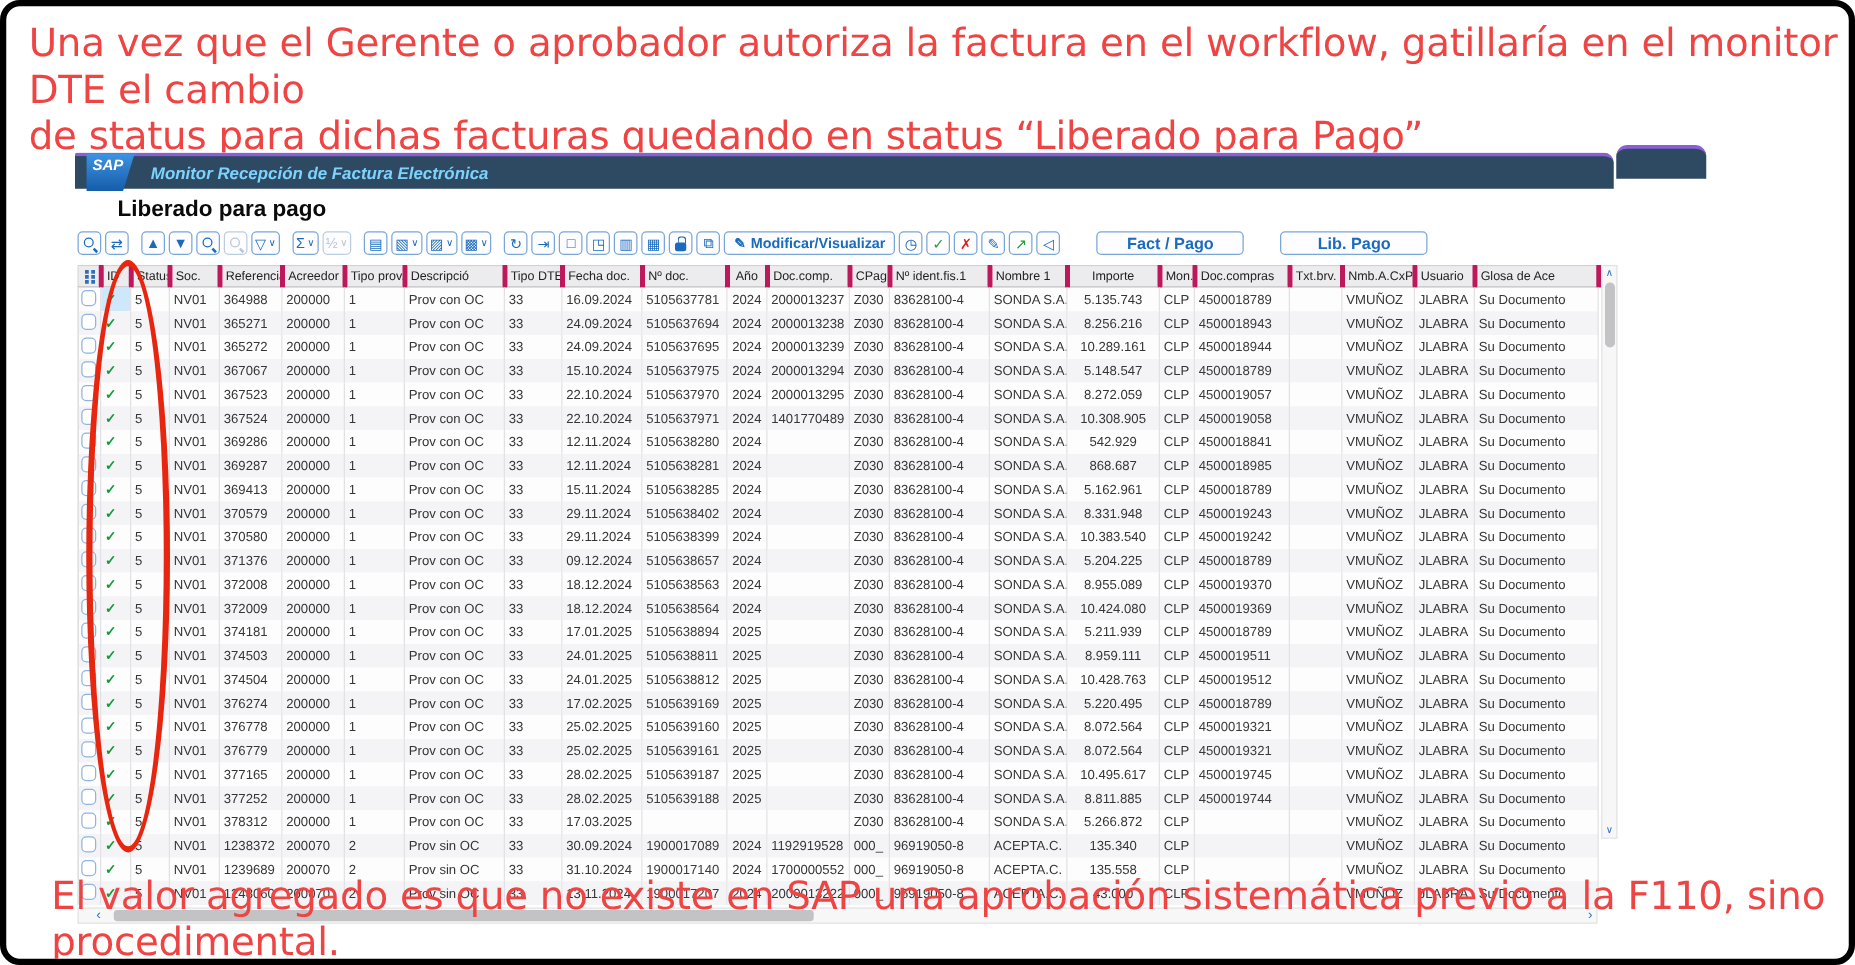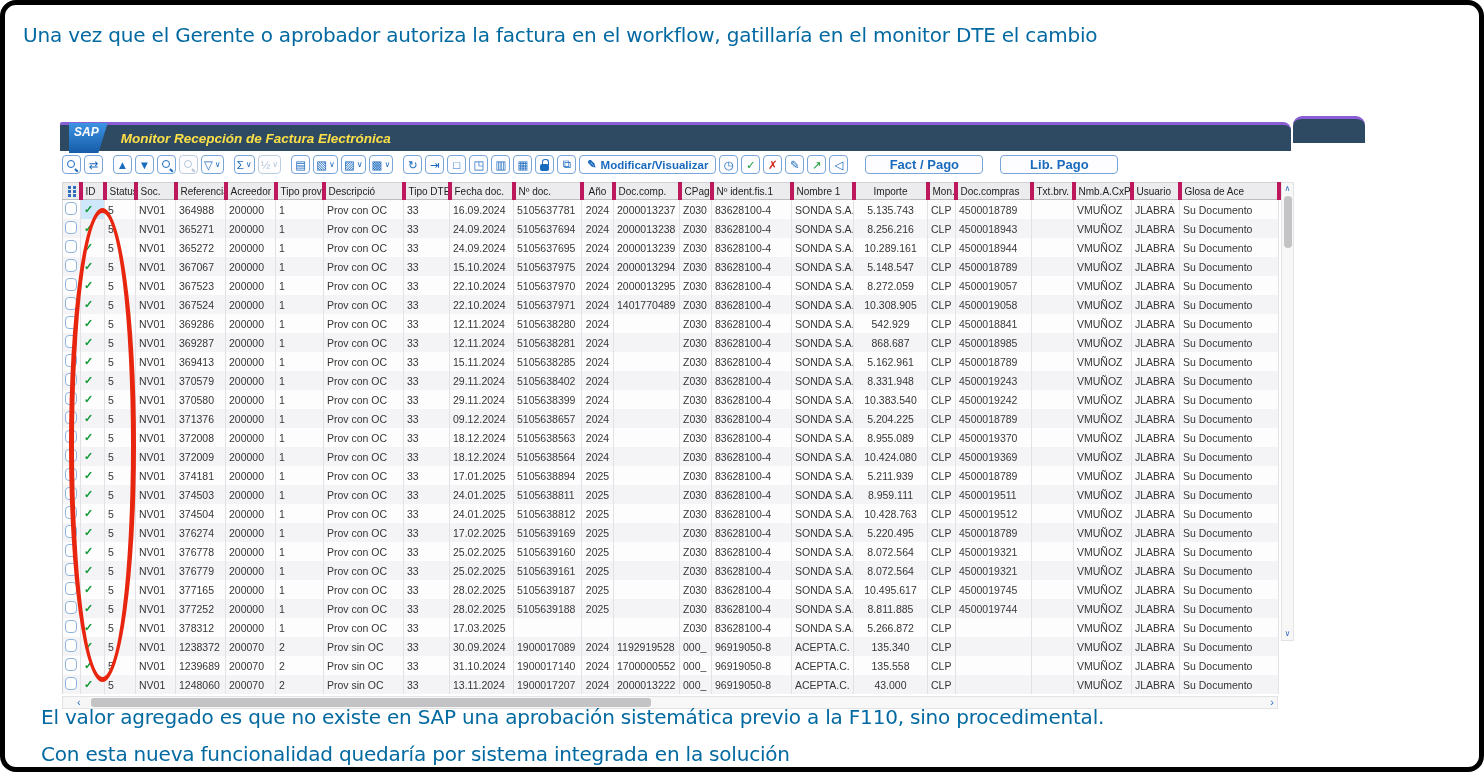--- a/index.html
+++ b/index.html
@@ -1,50 +1,50 @@
 <!DOCTYPE html>
 <html><head>
 <meta charset="utf-8">
 <style>
   html,body{margin:0;padding:0;background:#fff;}
   .frame{position:relative;width:1484px;height:772px;box-sizing:border-box;border:5px solid #000;
          border-radius:16px;background:#fff;overflow:hidden;font-family:"Liberation Sans",sans-serif;}
   
-  .note{position:absolute;color:#0369a1;font-family:"DejaVu Sans",sans-serif;font-size:20px;line-height:37px;letter-spacing:-0.2px;}
+  .note{position:absolute;color:#ef4444;font-family:"DejaVu Sans",sans-serif;font-size:31px;line-height:37px;letter-spacing:-0.2px;}
   .note.top{left:18px;top:12px;width:1450px;}
   .note.bottom{left:36px;top:694px;width:1440px;}
   
   .sap{position:absolute;left:55px;top:117px;width:1231px;height:566px;background:#fff;}
   .tab-artifact{position:absolute;left:1233px;top:-6px;width:72px;height:24px;background:#2e4a63;
                 border-top:3px solid #8a5fd6;border-radius:9px 9px 0 0;}
   .titlebar{position:relative;height:26px;background:#2e4a63;border-top:3px solid #8a5fd6;
             border-radius:2px 8px 0 0;display:flex;align-items:center;padding-left:9px;z-index:2;}
   .sap-logo{background:linear-gradient(180deg,#3e93e4,#155ca8);color:#fff;font-weight:bold;font-style:italic;
             font-size:12px;padding:2px 9px 14px 5px;clip-path:polygon(0 0,100% 0,76% 100%,0 100%);}
-  .sap-title{color:#fde047;font-weight:bold;font-style:italic;font-size:13.5px;margin-left:13px;}
+  .sap-title{color:#7dd3fc;font-weight:bold;font-style:italic;font-size:13.5px;margin-left:13px;}
   .subtitle{font-size:18px;font-weight:bold;color:#0a0a0a;padding:6px 0 3px 34px;}
   
   .toolbar{display:flex;align-items:center;padding:2px 0 3px 2px;height:23px;}
   .tbtn{height:19px;min-width:19px;border:1px solid #79a6d8;border-radius:4px;background:#fdfdff;color:#1a6abe;
         display:inline-flex;align-items:center;justify-content:center;font-size:11.5px;margin-right:3px;
         padding:0 2px;box-sizing:border-box;cursor:default;}
   .tbtn.dis{color:#b7c6d8;border-color:#bccde0;}
   .tbtn .ddv{font-size:8px;margin-left:2px;}
   .tgap{width:7px;display:inline-block;}
   .mag{position:relative;width:12px;height:12px;display:inline-block;}
   .mag::before{content:"";position:absolute;left:1px;top:1px;width:6px;height:6px;border:1.7px solid currentColor;border-radius:50%;}
   .mag::after{content:"";position:absolute;left:9px;top:9px;width:4px;height:1.8px;background:currentColor;
               transform:rotate(45deg);transform-origin:left center;}
   .lock{position:relative;width:9px;height:12px;display:inline-block;}
   .lock::before{content:"";position:absolute;left:1.5px;top:0;width:5px;height:5px;border:1.6px solid currentColor;
                 border-bottom:none;border-radius:3px 3px 0 0;}
   .lock::after{content:"";position:absolute;left:0;top:5px;width:9px;height:7px;background:currentColor;border-radius:2px;}
   .tbtn.txtb{font-weight:bold;font-size:11.5px;padding:0 7px;}
   .tbtn.txtb .mv-ico{margin-right:4px;font-size:11px;}
-  .tbtn.wide{min-width:118px;font-weight:bold;font-size:13px;margin-left:14px;justify-content:center;color:#1a6abe;}
+  .tbtn.wide{min-width:118px;font-weight:bold;font-size:13px;margin-left:26px;justify-content:center;color:#1a6abe;}
   
   .grid-zone{position:relative;margin:3px 0 0 2px;}
   table.alv{border-collapse:collapse;table-layout:fixed;width:1216px;font-size:10.5px;color:#353535;
             border-left:1px solid #d6d6d6;}
   .alv th{background:#ececee;font-weight:normal;text-align:left;padding:1px 3px;border-right:4px solid #be185d;
           border-bottom:1px solid #bdbdbf;border-top:1px solid #d2d2d4;height:14px;white-space:nowrap;overflow:hidden;
           color:#222;font-size:10px;}
   .alv td{padding:0 3px;border-right:1px solid #e2e2e6;height:17px;white-space:nowrap;overflow:hidden;}
   .alv tbody tr:nth-child(odd) td{background:#fdfdfe;}
   .alv tbody tr:nth-child(even) td{background:#f4f4f7;}
@@ -70,30 +70,32 @@
   .red-oval{position:absolute;left:64px;top:203px;width:57px;height:464px;border:5px solid #e8250e;
             border-radius:50%;pointer-events:none;z-index:6;}
 </style>
 </head>
 <body>
 
 <div class="frame">
 
   <div class="note top">
     <div>Una vez que el Gerente o aprobador autoriza la factura en el workflow, gatillaría en el monitor DTE  el cambio</div>
+    <div>de status para dichas facturas quedando en status “Liberado para Pago”</div>
   </div>
 
   <div class="sap">
     <div class="tab-artifact"></div>
 
     <div class="titlebar">
       <span class="sap-logo">SAP</span>
       <span class="sap-title">Monitor Recepción de Factura Electrónica</span>
     </div>
 
+    <div class="subtitle">Liberado para pago</div>
 
     <div class="toolbar">
       <span id="tb-left" style="display:inline-flex;align-items:center;">
           <span class="tbtn">
             <span class="mag"></span>
           </span>
           <span class="tbtn">
             <span>⇄</span>
           </span>
           <span class="tgap"></span>

